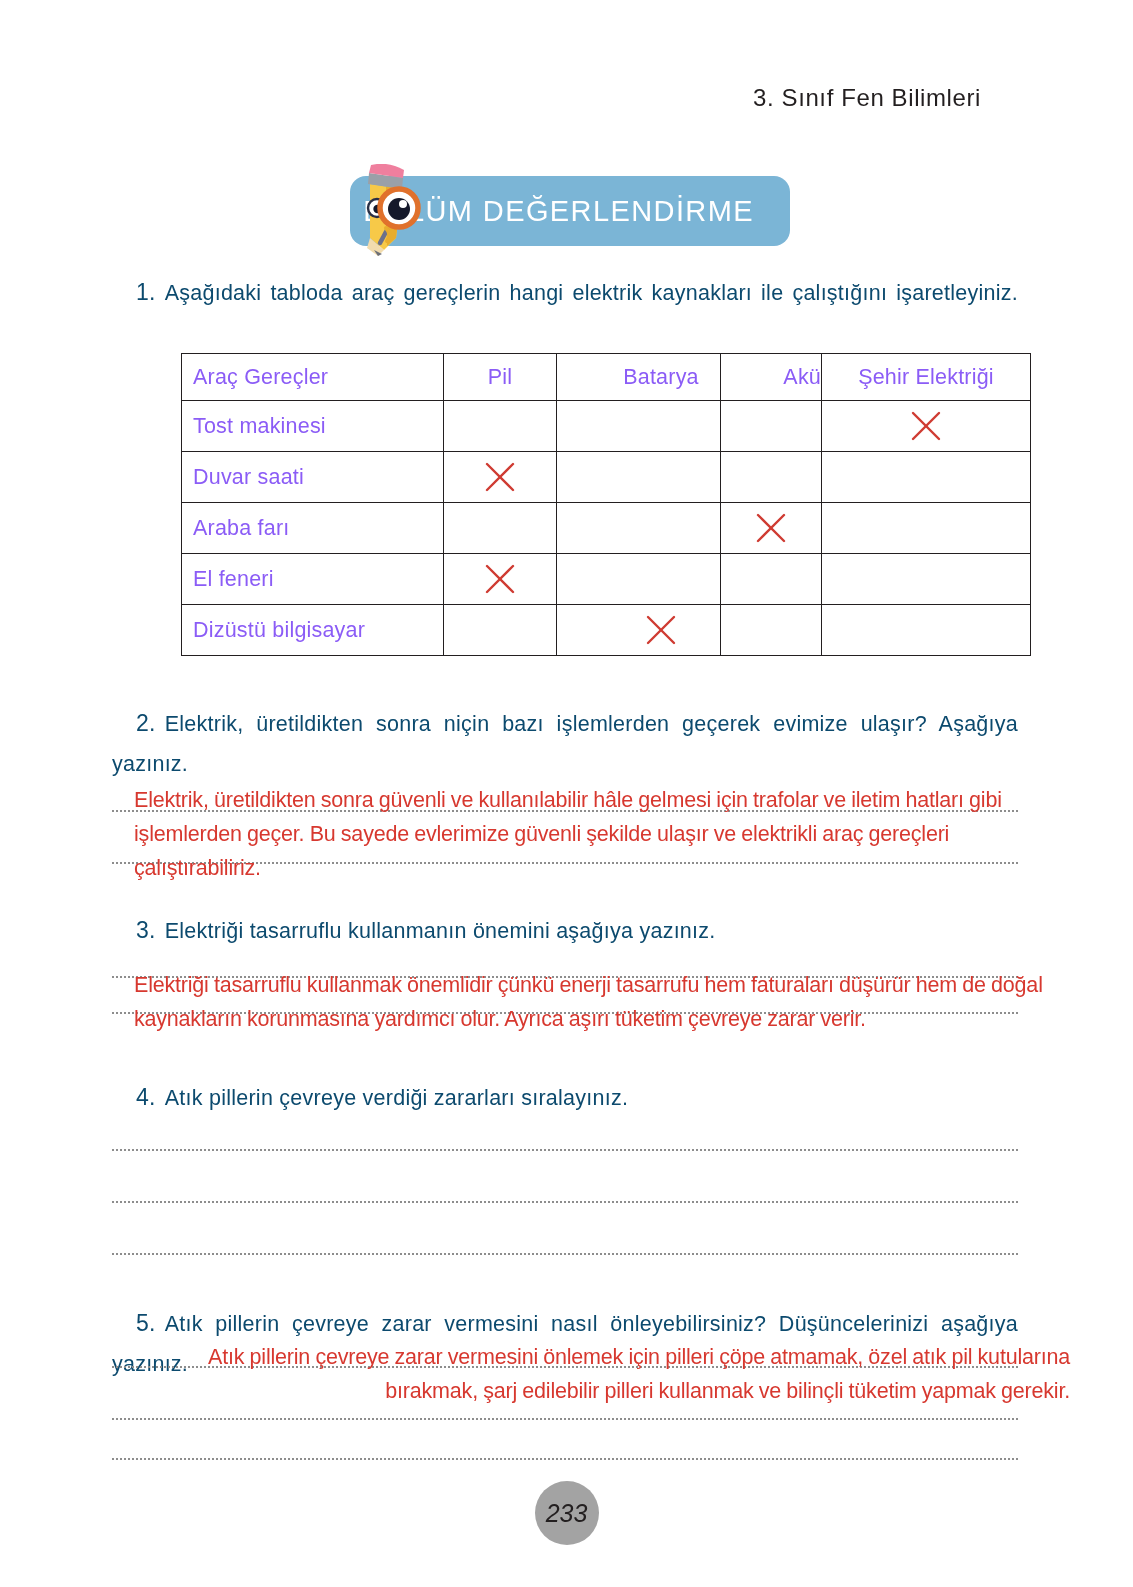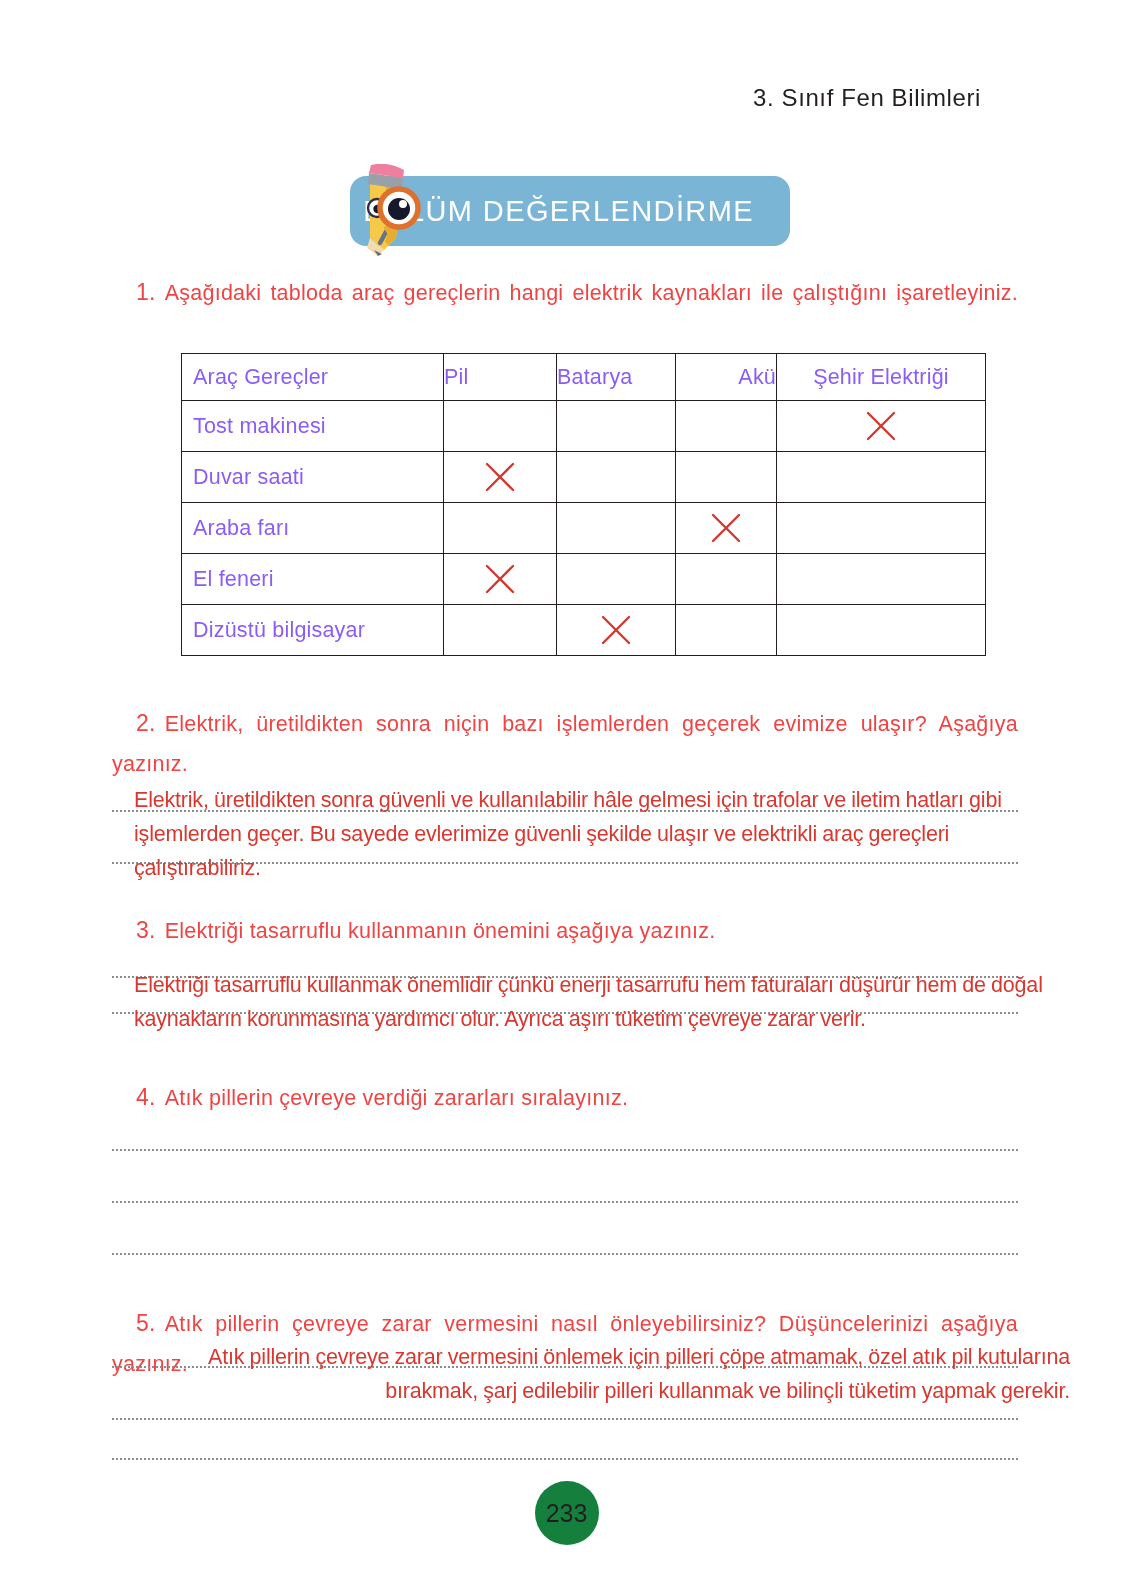--- a/index.html
+++ b/index.html
@@ -68,21 +68,21 @@
   }
 
   
   .q {
     position: absolute;
     left: 112px;
     width: 906px;
     font-size: 21.5px;
     line-height: 40px;
     letter-spacing: 0.25px;
-    color: #ef4444;
+    color: #0c4a6e;
   }
   .q .num {
     font-size: 23px;
     padding-left: 24px;
     padding-right: 9px;
   }
   .q.just { text-align: justify; }
   .q.just::after {
     content: "";
     display: inline-block;
@@ -102,22 +102,22 @@
     height: 50px;
     font-weight: normal;
     font-size: 21.5px;
     letter-spacing: 0.2px;
     color: #8b5cf6;
     padding: 0;
     position: relative;
   }
   .tbl th { height: 46px; }
   .tbl .c-name { width: 250px; text-align: left; padding-left: 11px; }
-  .tbl .c-pil { width: 112px; text-align: left; }
-  .tbl .c-bat { width: 118px; text-align: left; }
+  .tbl .c-pil { width: 112px; text-align: center; }
+  .tbl .c-bat { width: 118px; text-align: center; padding-left: 45px; }
   .tbl .c-aku { width: 100px; text-align: right; }
   .tbl .c-seh { width: 208px; text-align: center; }
 
   .xmark {
     display: block;
     width: 34px;
     height: 34px;
     margin: 0 auto;
   }
 
@@ -145,26 +145,27 @@
 
   
   .folio {
     position: absolute;
     left: 50%;
     transform: translateX(-50%);
     bottom: 42px;
     width: 64px;
     height: 64px;
     border-radius: 50%;
-    background: #15803d;
+    background: #a3a3a3;
     display: flex;
     align-items: center;
     justify-content: center;
     font-size: 25px;
     color: #231f20;
+    font-style: italic;
   }
 </style>
 </head>
 <body>
 
 <div class="page">
 
   <div class="running-header">3. Sınıf Fen Bilimleri</div>
 
   <div class="banner-wrap">

